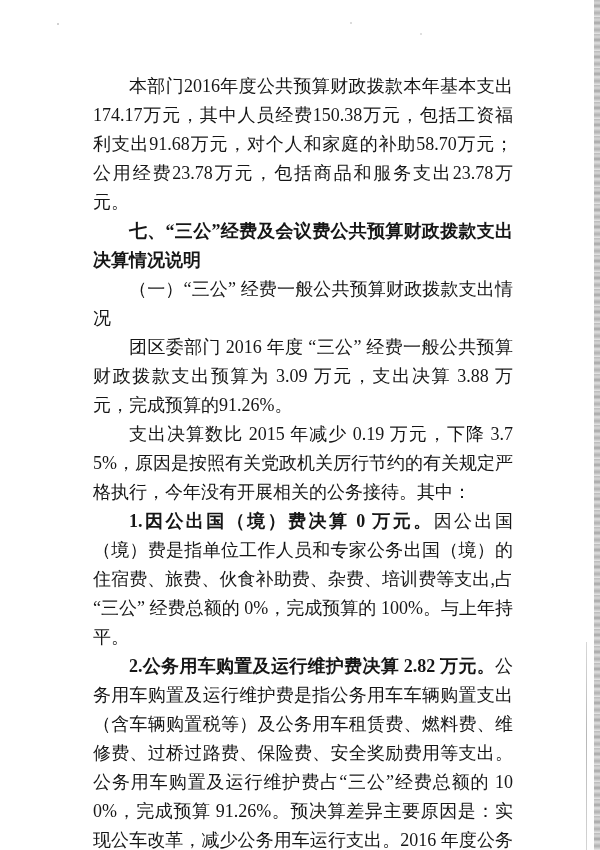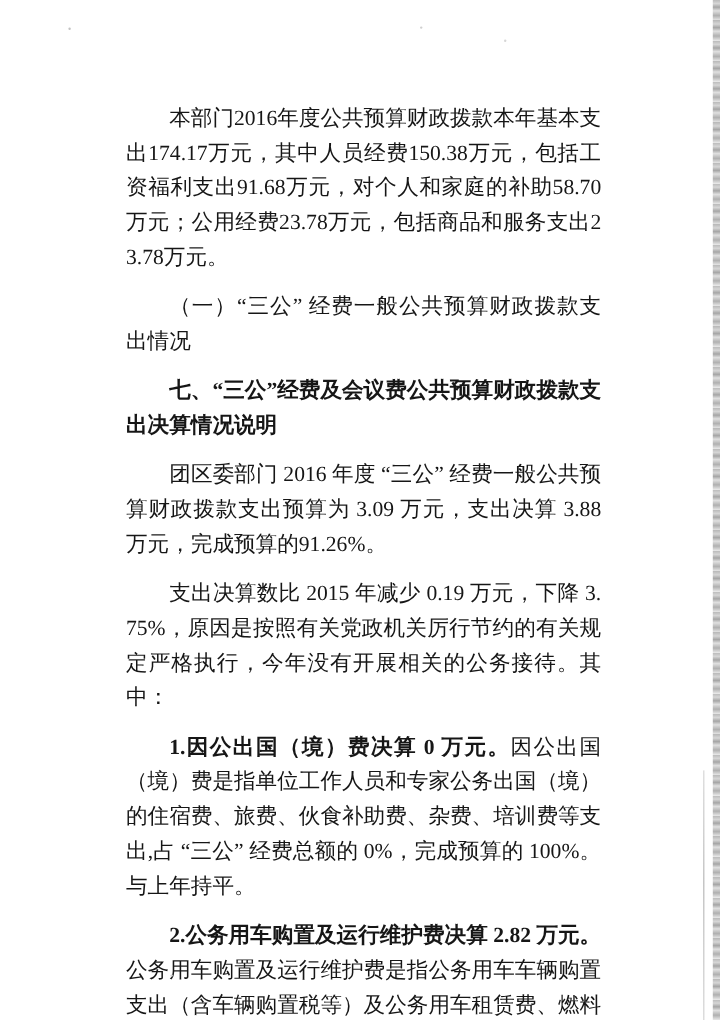--- a/index.html
+++ b/index.html
@@ -27,21 +27,21 @@
     left: 93px;
     top: 72px;
     width: 420px;
     color: var(--text);
     font-size: 18px;
     line-height: 29px;
     text-align: justify;
     text-justify: inter-ideograph;
   }
   .para {
-    margin: 12px;
+    margin: 0;
     text-indent: 2em;
     word-break: break-all;
   }
   .para.heading { font-weight: bold; }
   .lead { font-weight: bold; }
   .footer {
     position: absolute;
     top: 786px;
     left: 0;
     width: 600px;
@@ -91,23 +91,23 @@
 </style>
 </head>
 <body>
 
 <div class="page">
 
   <div class="content">
 
     <p class="para">本部门2016年度公共预算财政拨款本年基本支出174.17万元，其中人员经费150.38万元，包括工资福利支出91.68万元，对个人和家庭的补助58.70万元；公用经费23.78万元，包括商品和服务支出23.78万元。</p>
 
+    <p class="para heading">七、“三公”经费及会议费公共预算财政拨款支出决算情况说明</p>
+
     <p class="para">（一）“三公” 经费一般公共预算财政拨款支出情况</p>
-
-    <p class="para heading">七、“三公”经费及会议费公共预算财政拨款支出决算情况说明</p>
 
     <p class="para">团区委部门 2016 年度 “三公” 经费一般公共预算财政拨款支出预算为 3.09 万元，支出决算 3.88 万元，完成预算的91.26%。</p>
 
     <p class="para">支出决算数比 2015 年减少 0.19 万元，下降 3.75%，原因是按照有关党政机关厉行节约的有关规定严格执行，今年没有开展相关的公务接待。其中：</p>
 
     <p class="para"><span class="lead">1.因公出国（境）费决算 0 万元。</span><span>因公出国（境）费是指单位工作人员和专家公务出国（境）的住宿费、旅费、伙食补助费、杂费、培训费等支出,占 “三公” 经费总额的 0%，完成预算的 100%。与上年持平。</span></p>
 
     <p class="para"><span class="lead">2.公务用车购置及运行维护费决算 2.82 万元。</span><span>公务用车购置及运行维护费是指公务用车车辆购置支出（含车辆购置税等）及公务用车租赁费、燃料费、维修费、过桥过路费、保险费、安全奖励费用等支出。公务用车购置及运行维护费占“三公”经费总额的 100%，完成预算 91.26%。预决算差异主要原因是：实现公车改革，减少公务用车运行支出。2016 年度公务用车购置及运行维护费决算支出与 2015 年度持平。</span></p>
 
   </div>

